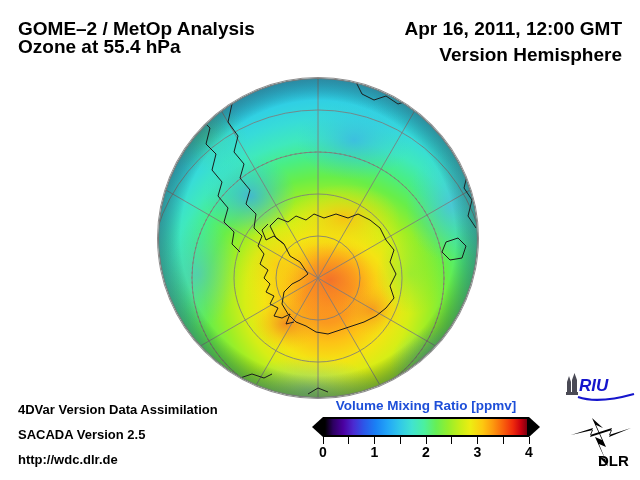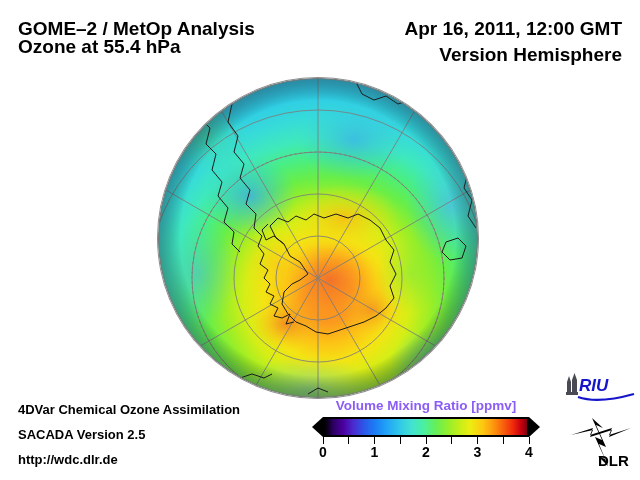--- a/index.html
+++ b/index.html
@@ -18,21 +18,21 @@
   #globe{position:absolute;inset:0;border-radius:50%;overflow:hidden;
          box-shadow:0 0 0 1px #8d8d8d;}
   #globe svg{display:block;}
 
   .footer{position:absolute;left:18px;font-weight:bold;font-size:13px;color:#000;white-space:nowrap;}
   #foot1{top:402px;}
   #foot2{top:427px;}
   #foot3{top:452px;}
 
   #cb-wrap{position:absolute;left:312px;top:398px;width:228px;}
-  #cb-title{font-weight:bold;font-size:13.5px;color:#8b5cf6;text-align:center;margin-bottom:4px;white-space:nowrap;}
+  #cb-title{font-weight:bold;font-size:13.5px;color:#1d4ed8;text-align:center;margin-bottom:4px;white-space:nowrap;}
   #cb-row{position:relative;height:20px;display:flex;align-items:center;}
   .cap{width:0;height:0;border-top:10px solid transparent;border-bottom:10px solid transparent;}
   #cap-l{border-right:11px solid #000;}
   #cap-r{border-left:11px solid #000;}
   #cb-bar{position:relative;flex:1;height:20px;border:2px solid #000;box-sizing:border-box;}
   #cb-grad{position:absolute;inset:0;}
   #cb-ticks{position:relative;height:7px;margin:0 11px;}
   #cb-ticks i{position:absolute;top:0;width:1px;height:7px;background:#000;}
   #cb-ticks i.maj{height:7px;width:1px;}
   #cb-labels{position:relative;height:18px;margin:0 11px;}
@@ -162,21 +162,21 @@
           <path d="M150 316 L160 310 L170 314"></path>
         </g>
 
         <circle cx="160" cy="160" r="160" fill="url(#limbShade)"></circle>
       </g>
       <circle cx="160" cy="160" r="159.5" fill="none" stroke="#7a7a7a" stroke-width="1.2"></circle>
     </svg>
   </div>
 </div>
 
-<div class="footer" id="foot1">4DVar Chemical Ozone Assimilation</div>
+<div class="footer" id="foot1">4DVar Version Data Assimilation</div>
 <div class="footer" id="foot2">SACADA Version 2.5</div>
 <div class="footer" id="foot3">http://wdc.dlr.de</div>
 
 <div id="cb-wrap">
   <div id="cb-title">Volume Mixing Ratio [ppmv]</div>
   <div id="cb-row">
     <div class="cap" id="cap-l"></div>
     <div id="cb-bar">
       <div id="cb-grad" style="background: linear-gradient(to right, rgb(0, 0, 0) 0%, rgb(44, 0, 96) 4%, rgb(75, 0, 160) 9%, rgb(75, 42, 208) 14%, rgb(45, 85, 232) 19%, rgb(26, 128, 245) 25%, rgb(35, 166, 247) 31%, rgb(49, 200, 232) 37%, rgb(65, 227, 208) 43%, rgb(75, 240, 160) 49%, rgb(102, 239, 85) 55%, rgb(149, 238, 44) 61%, rgb(200, 238, 24) 67%, rgb(237, 237, 18) 72%, rgb(253, 200, 16) 78%, rgb(253, 154, 14) 83%, rgb(249, 99, 12) 88%, rgb(239, 42, 12) 93%, rgb(200, 0, 15) 97%, rgb(125, 0, 16) 100%);"></div>
     </div>

